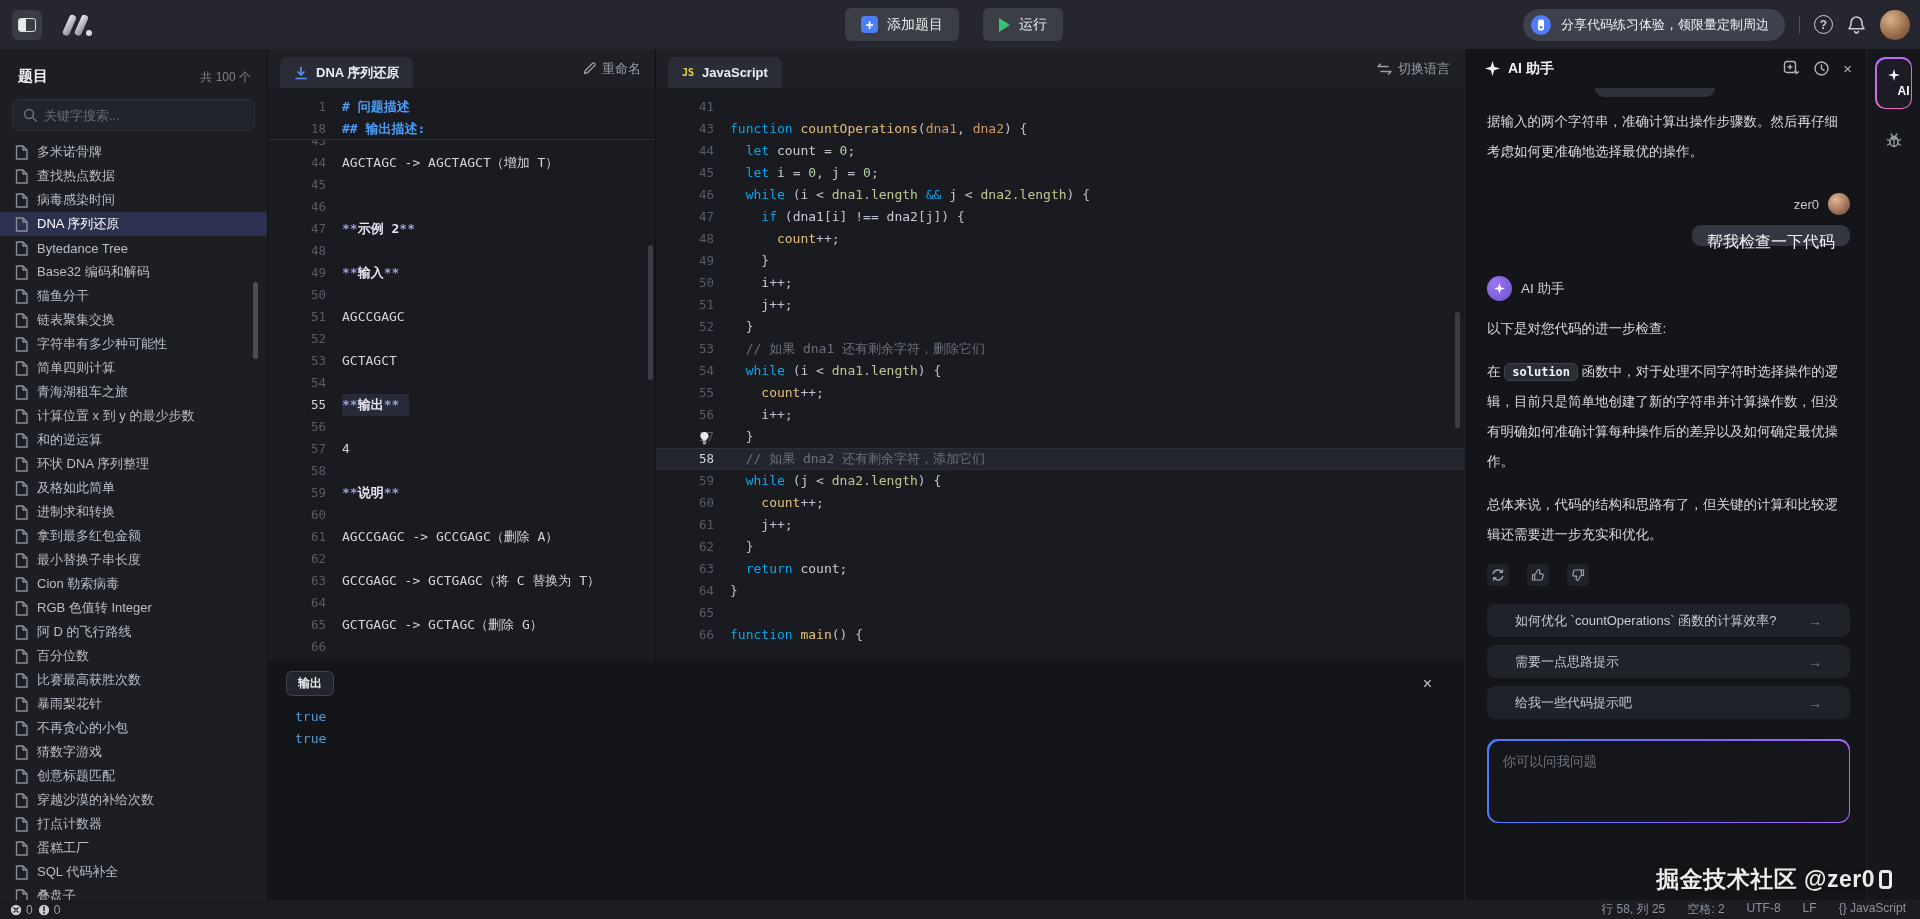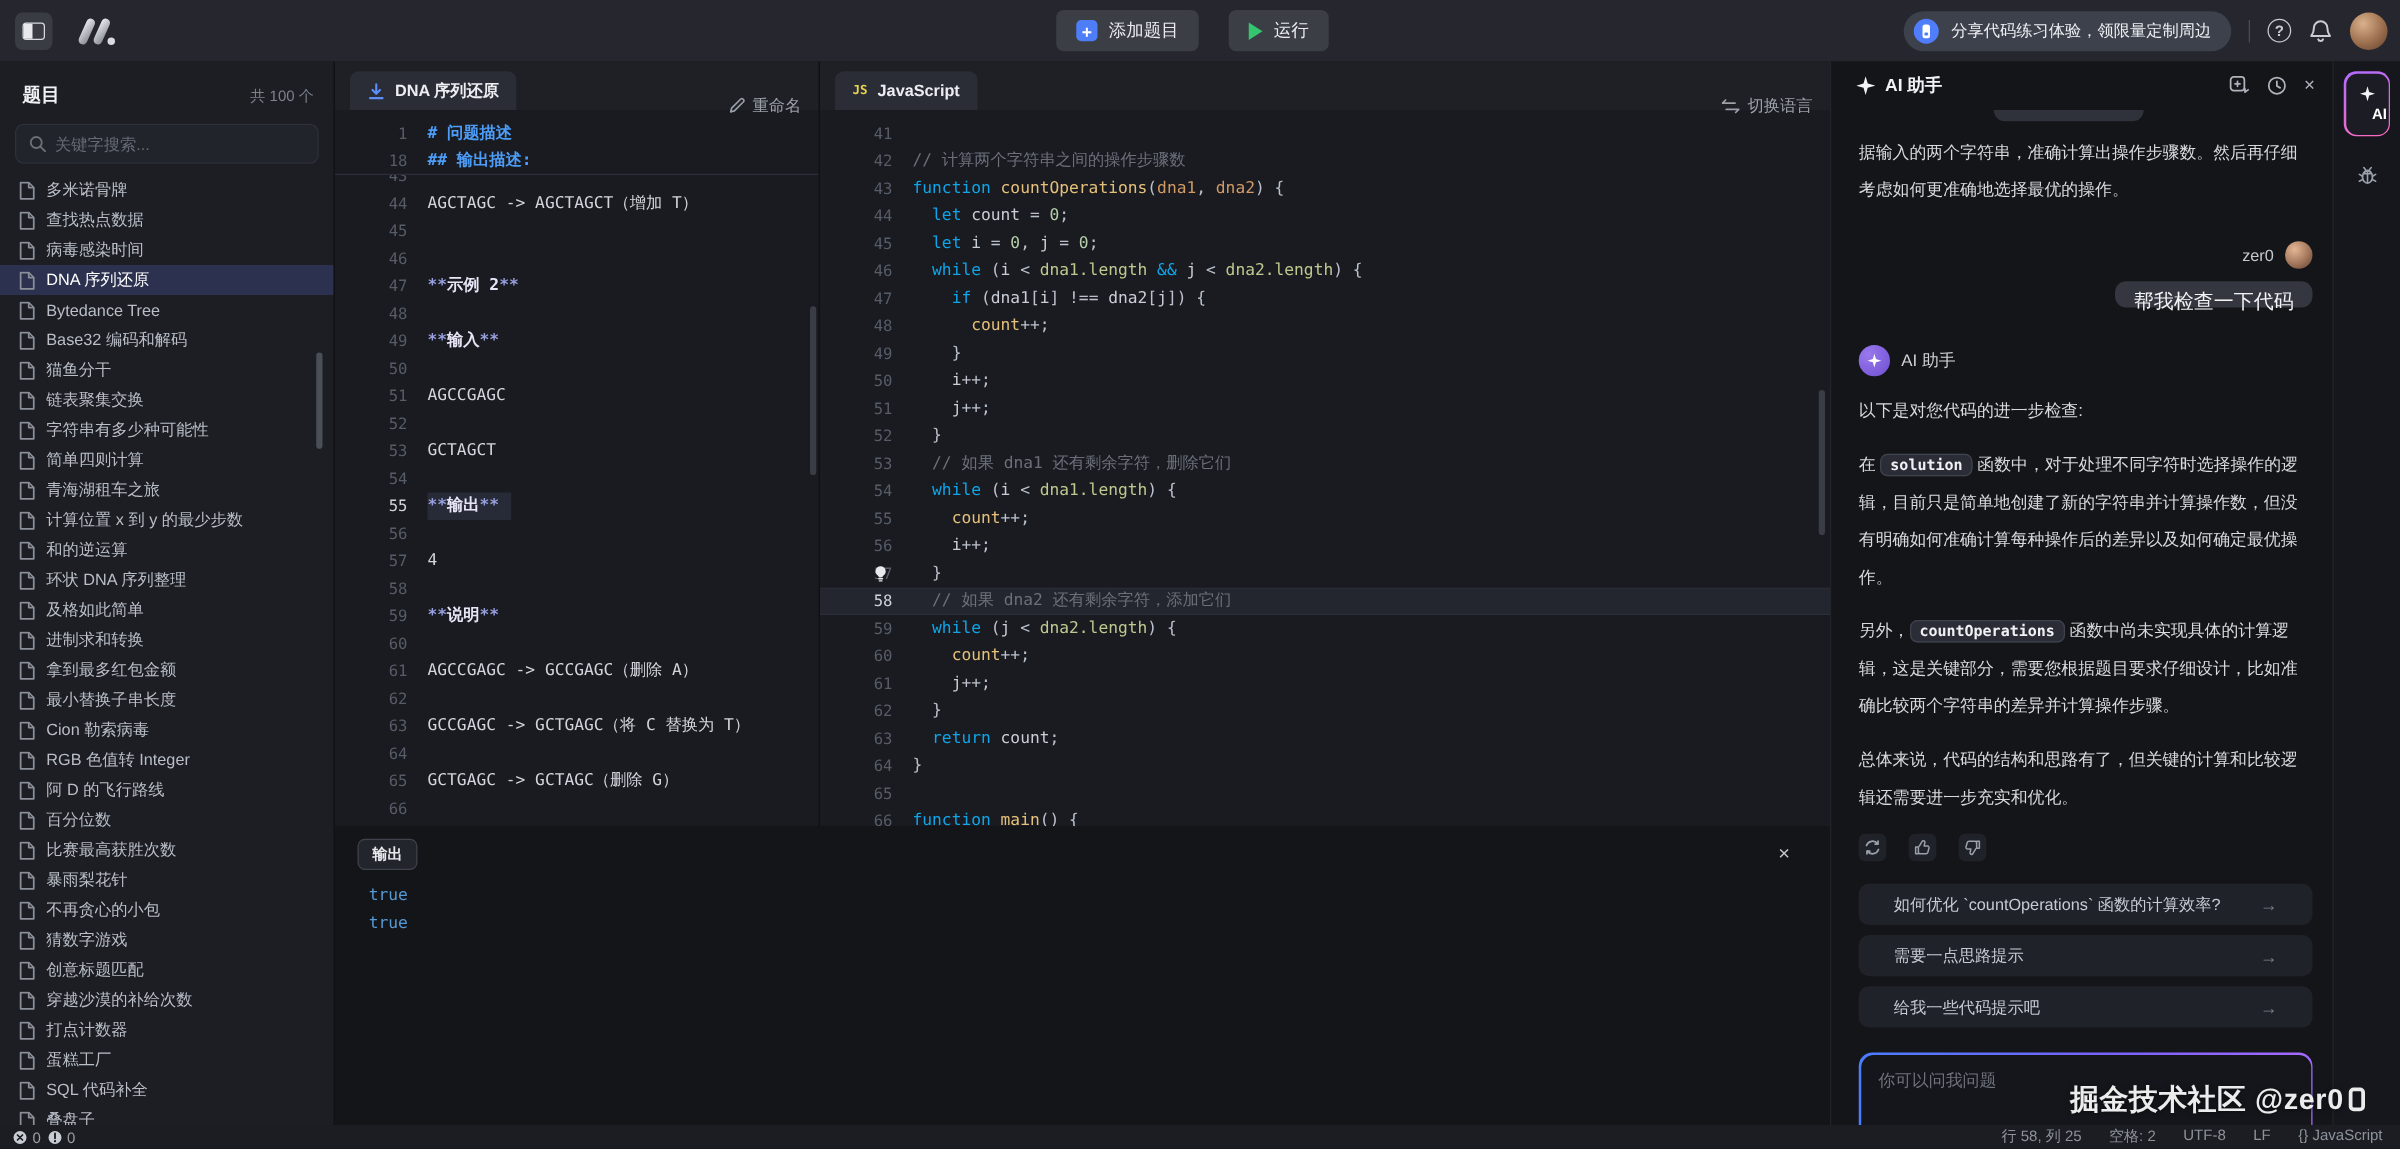--- a/index.html
+++ b/index.html
@@ -46,21 +46,21 @@
   .sb-item svg { flex:0 0 auto; }
   .sb-scroll { position:absolute; right:9px; top:233px; width:5px; height:77px; background:#4a4e57; border-radius:3px; }
 
   
   .panel { position:absolute; top:49px; background:#191b20; overflow:hidden; }
   .mdpanel { left:267px; width:388px; height:612px; border-left:1px solid #101114; }
   .codepanel { left:655px; width:809px; height:612px; border-left:1px solid #101114; }
   .p-head { height:39px; display:flex; align-items:center; background:#1e2026; position:relative; }
   .tab { height:31px; margin:8px 0 0 12px; background:#2b2d36; border-radius:7px 7px 0 0; display:flex;
     align-items:center; gap:8px; padding:0 14px; color:#eceef2; font-size:13px; font-weight:bold; }
-  .p-head-action { position:absolute; right:14px; top:16px; height:39px; display:flex; align-items:center;
+  .p-head-action { position:absolute; right:14px; top:0; height:39px; display:flex; align-items:center;
     gap:6px; color:#9ba0a9; font-size:13px; cursor:pointer; }
   .js-badge { color:#e8d44d; font-size:10px; font-weight:bold; font-family:"DejaVu Sans Mono",monospace; }
 
   .ed-body { position:absolute; top:39px; left:0; right:0; bottom:0; padding-top:8px;
     font-family:"DejaVu Sans Mono", monospace; font-size:13px; }
   .row { display:flex; height:22px; line-height:22px; position:relative; }
   .row .ln { width:58px; text-align:right; padding-right:0; color:#565c68; flex:0 0 58px;
     font-size:12.5px; user-select:none; }
   .row .ct { padding-left:16px; white-space:pre; color:#d2d5dc; }
   .row.half { height:12px; overflow:hidden; }
@@ -580,24 +580,20 @@
       </svg>
       <span>切换语言</span>
     </div>
   </div>
   <div class="ed-body">
       <div class="row">
         <span class="ln">41</span>
         <span class="ct"></span>
       </div>
       <div class="row">
-        <span class="ln">42</span>
-        <span class="ct"><span class="tk-cmt">// 计算两个字符串之间的操作步骤数</span></span>
-      </div>
-      <div class="row">
         <span class="ln">43</span>
         <span class="ct"><span class="tk-kw">function </span><span class="tk-fn">countOperations</span><span class="tk-pln">(</span><span class="tk-par">dna1</span><span class="tk-pln">, </span><span class="tk-par">dna2</span><span class="tk-pln">) {</span></span>
       </div>
       <div class="row">
         <span class="ln">44</span>
         <span class="ct"><span class="tk-pln">  </span><span class="tk-kw">let </span><span class="tk-id">count </span><span class="tk-pln">= </span><span class="tk-num">0</span><span class="tk-pln">;</span></span>
       </div>
       <div class="row">
         <span class="ln">45</span>
         <span class="ct"><span class="tk-pln">  </span><span class="tk-kw">let </span><span class="tk-id">i </span><span class="tk-pln">= </span><span class="tk-num">0</span><span class="tk-pln">, </span><span class="tk-id">j </span><span class="tk-pln">= </span><span class="tk-num">0</span><span class="tk-pln">;</span></span>
@@ -741,21 +737,20 @@
         <svg width="11" height="11" viewBox="0 0 16 16">
           <path d="M8 0l1.8 6.2L16 8l-6.2 1.8L8 16l-1.8-6.2L0 8l6.2-1.8z" fill="#ffffff"></path>
         </svg>
       </span>
       <span class="ai-name">AI 助手</span>
     </div>
 
     <div class="ai-msg ai-p">
         <p>以下是对您代码的进一步检查:</p>
         <p>在 <code class="chip-code">solution</code> 函数中，对于处理不同字符时选择操作的逻辑，目前只是简单地创建了新的字符串并计算操作数，但没有明确如何准确计算每种操作后的差异以及如何确定最优操作。</p>
-        <p>另外，<code class="chip-code">countOperations</code> 函数中尚未实现具体的计算逻辑，这是关键部分，需要您根据题目要求仔细设计，比如准确比较两个字符串的差异并计算操作步骤。</p>
         <p>总体来说，代码的结构和思路有了，但关键的计算和比较逻辑还需要进一步充实和优化。</p>
       </div>
 
     <div class="actions">
       <span class="act-btn">
         <svg width="14" height="14" viewBox="0 0 14 14">
             <path d="M2.2 5.4A5 5 0 0 1 11 4.1M11.8 8.6A5 5 0 0 1 3 9.9" fill="none" stroke="#9aa0a8" stroke-width="1.4" stroke-linecap="round"></path>
             <path d="M11.4 1.4v2.8H8.6M2.6 12.6V9.8h2.8" fill="none" stroke="#9aa0a8" stroke-width="1.4" stroke-linejoin="round"></path>
           </svg>
       </span>

